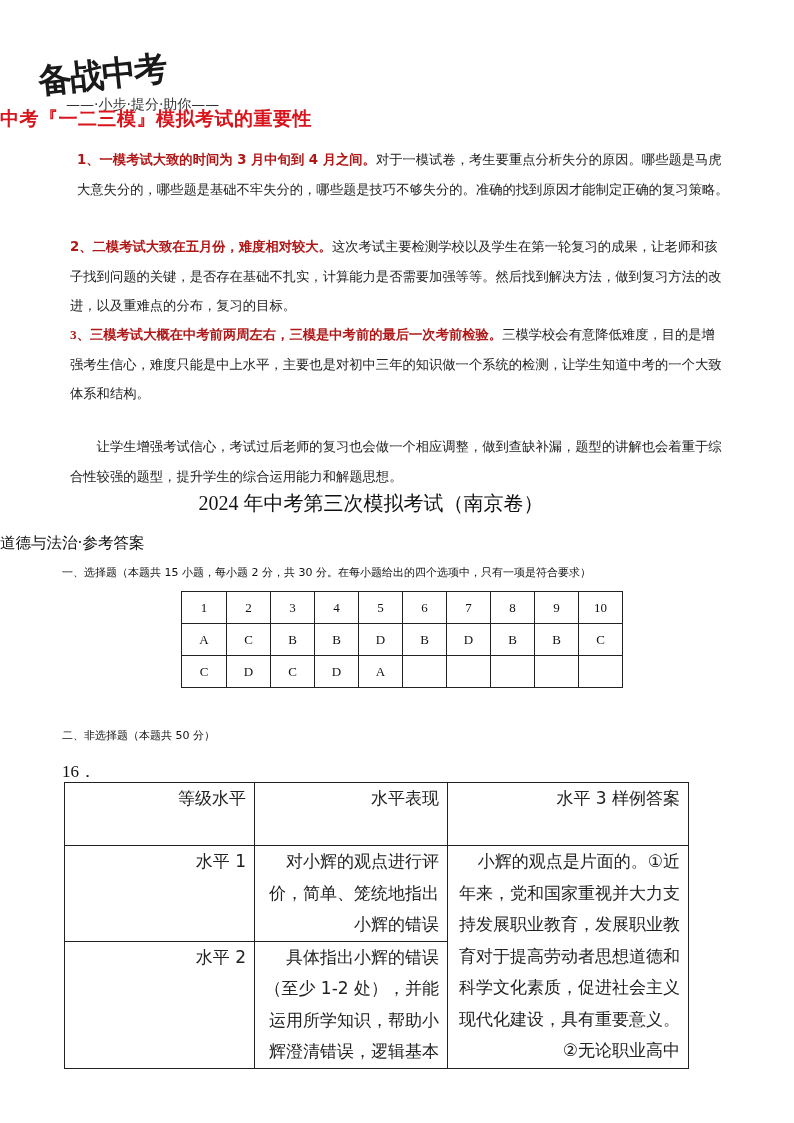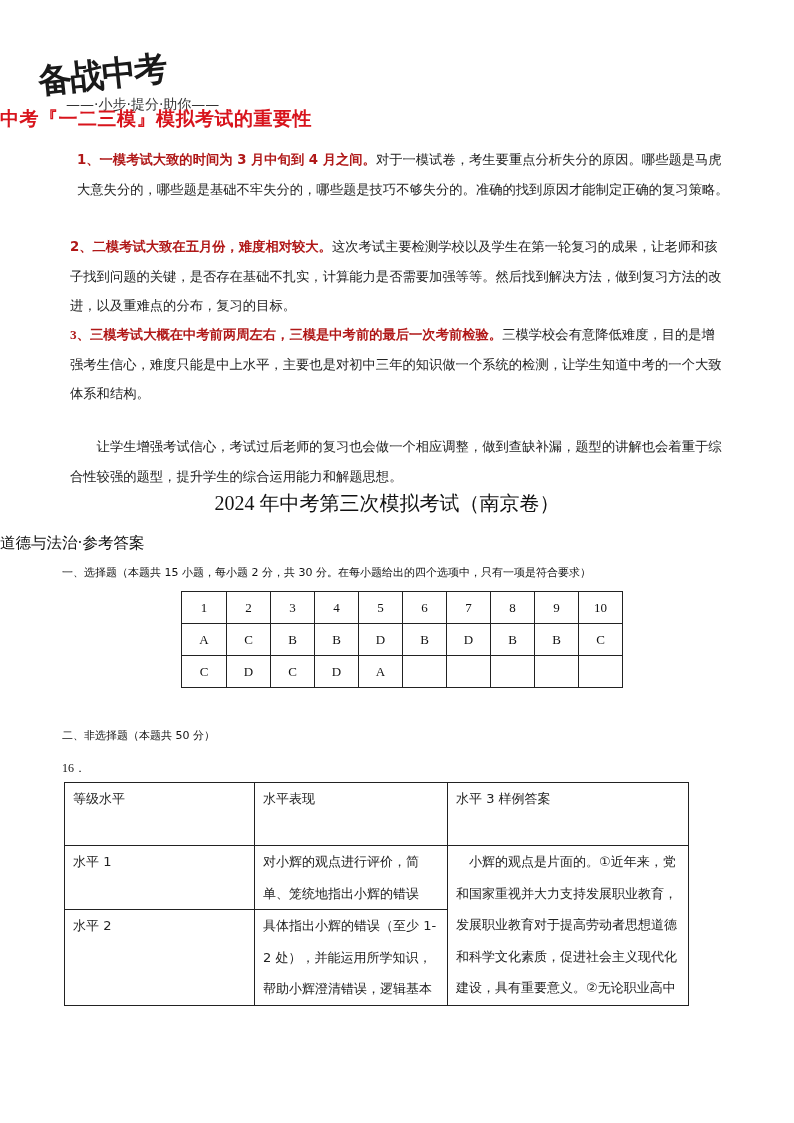--- a/index.html
+++ b/index.html
@@ -11,28 +11,28 @@
   .logo-text { position: absolute; left: 0; top: 0; font-family: "DejaVu Sans", sans-serif;
                font-weight: bold; font-size: 34px; letter-spacing: -2px; color: #1a1a1a;
                transform: rotate(-6deg); white-space: nowrap; }
   .logo-sub { position: absolute; left: 28px; top: 44px; font-size: 14px; color: #333; white-space: nowrap; }
   .promo-title { left: 0; width: 794px; top: 106px; text-align: left; font-size: 19px; font-weight: bold;
                  color: #d8141c; letter-spacing: 0.5px; }
   .para { left: 70px; width: 655px; font-size: 13.3px; line-height: 29.5px; color: #222; }
   .para .red { color: #b01818; font-weight: bold; }
   .para.indent { text-indent: 2em; }
   .doc-title { left: 0; width: 742px; top: 490px; text-align: center; font-size: 20px;
-               font-family: "Liberation Serif", "DejaVu Serif", serif; color: #111; padding-left: 16px; }
+               font-family: "Liberation Serif", "DejaVu Serif", serif; color: #111; }
   .doc-subtitle { left: 0; width: 794px; top: 533px; font-size: 15.5px; color: #111; }
   .sec-label { left: 62px; font-size: 11px; color: #111; white-space: nowrap; }
   table.ans { position: absolute; left: 181px; top: 591px; border-collapse: collapse;
               font-family: "Liberation Serif", "DejaVu Serif", serif; font-size: 13px; }
   table.ans td { border: 1px solid #222; width: 43px; height: 31px; padding: 0; text-align: center; }
   table.ans td:first-child { width: 44px; }
-  table.rub { position: absolute; left: 64px; top: 782px; border-collapse: collapse; font-size: 13px; }
+  table.rub { position: absolute; left: 64px; top: 782px; border-collapse: collapse; font-size: 17px; text-align: right; }
   table.rub td { border: 1px solid #222; vertical-align: top; padding: 0 8px; line-height: 31.5px; color: #222; }
   .c1 { width: 173px; } .c2 { width: 176px; } .c3 { width: 224px; }
   .ind { text-indent: 1em; }
 </style>
 </head>
 <body>
 
 <div class="abs logo">
   <div class="logo-text">备战中考</div>
   <div class="logo-sub">——·小步·提分·助你——</div>
@@ -91,21 +91,21 @@
         <td></td>
         <td></td>
         <td></td>
         <td></td>
         <td></td>
       </tr>
     </tbody>
 </table>
 
 <div class="abs sec-label" style="top:728px;">二、非选择题（本题共 50 分）</div>
-<div class="abs sec-label" style="top:760px; font-family:'Liberation Serif', serif; font-size:12px;">16．</div>
+<div class="abs sec-label" style="top:760px; font-family:'Liberation Serif', serif; font-size:17px;">16．</div>
 
 <table class="rub">
   <tbody>
       <tr>
     <td class="c1" style="height:62px;">等级水平</td>
     <td class="c2">水平表现</td>
     <td class="c3">水平 3 样例答案</td>
   </tr>
   <tr>
     <td class="c1" style="height:62px;">水平 1</td>

